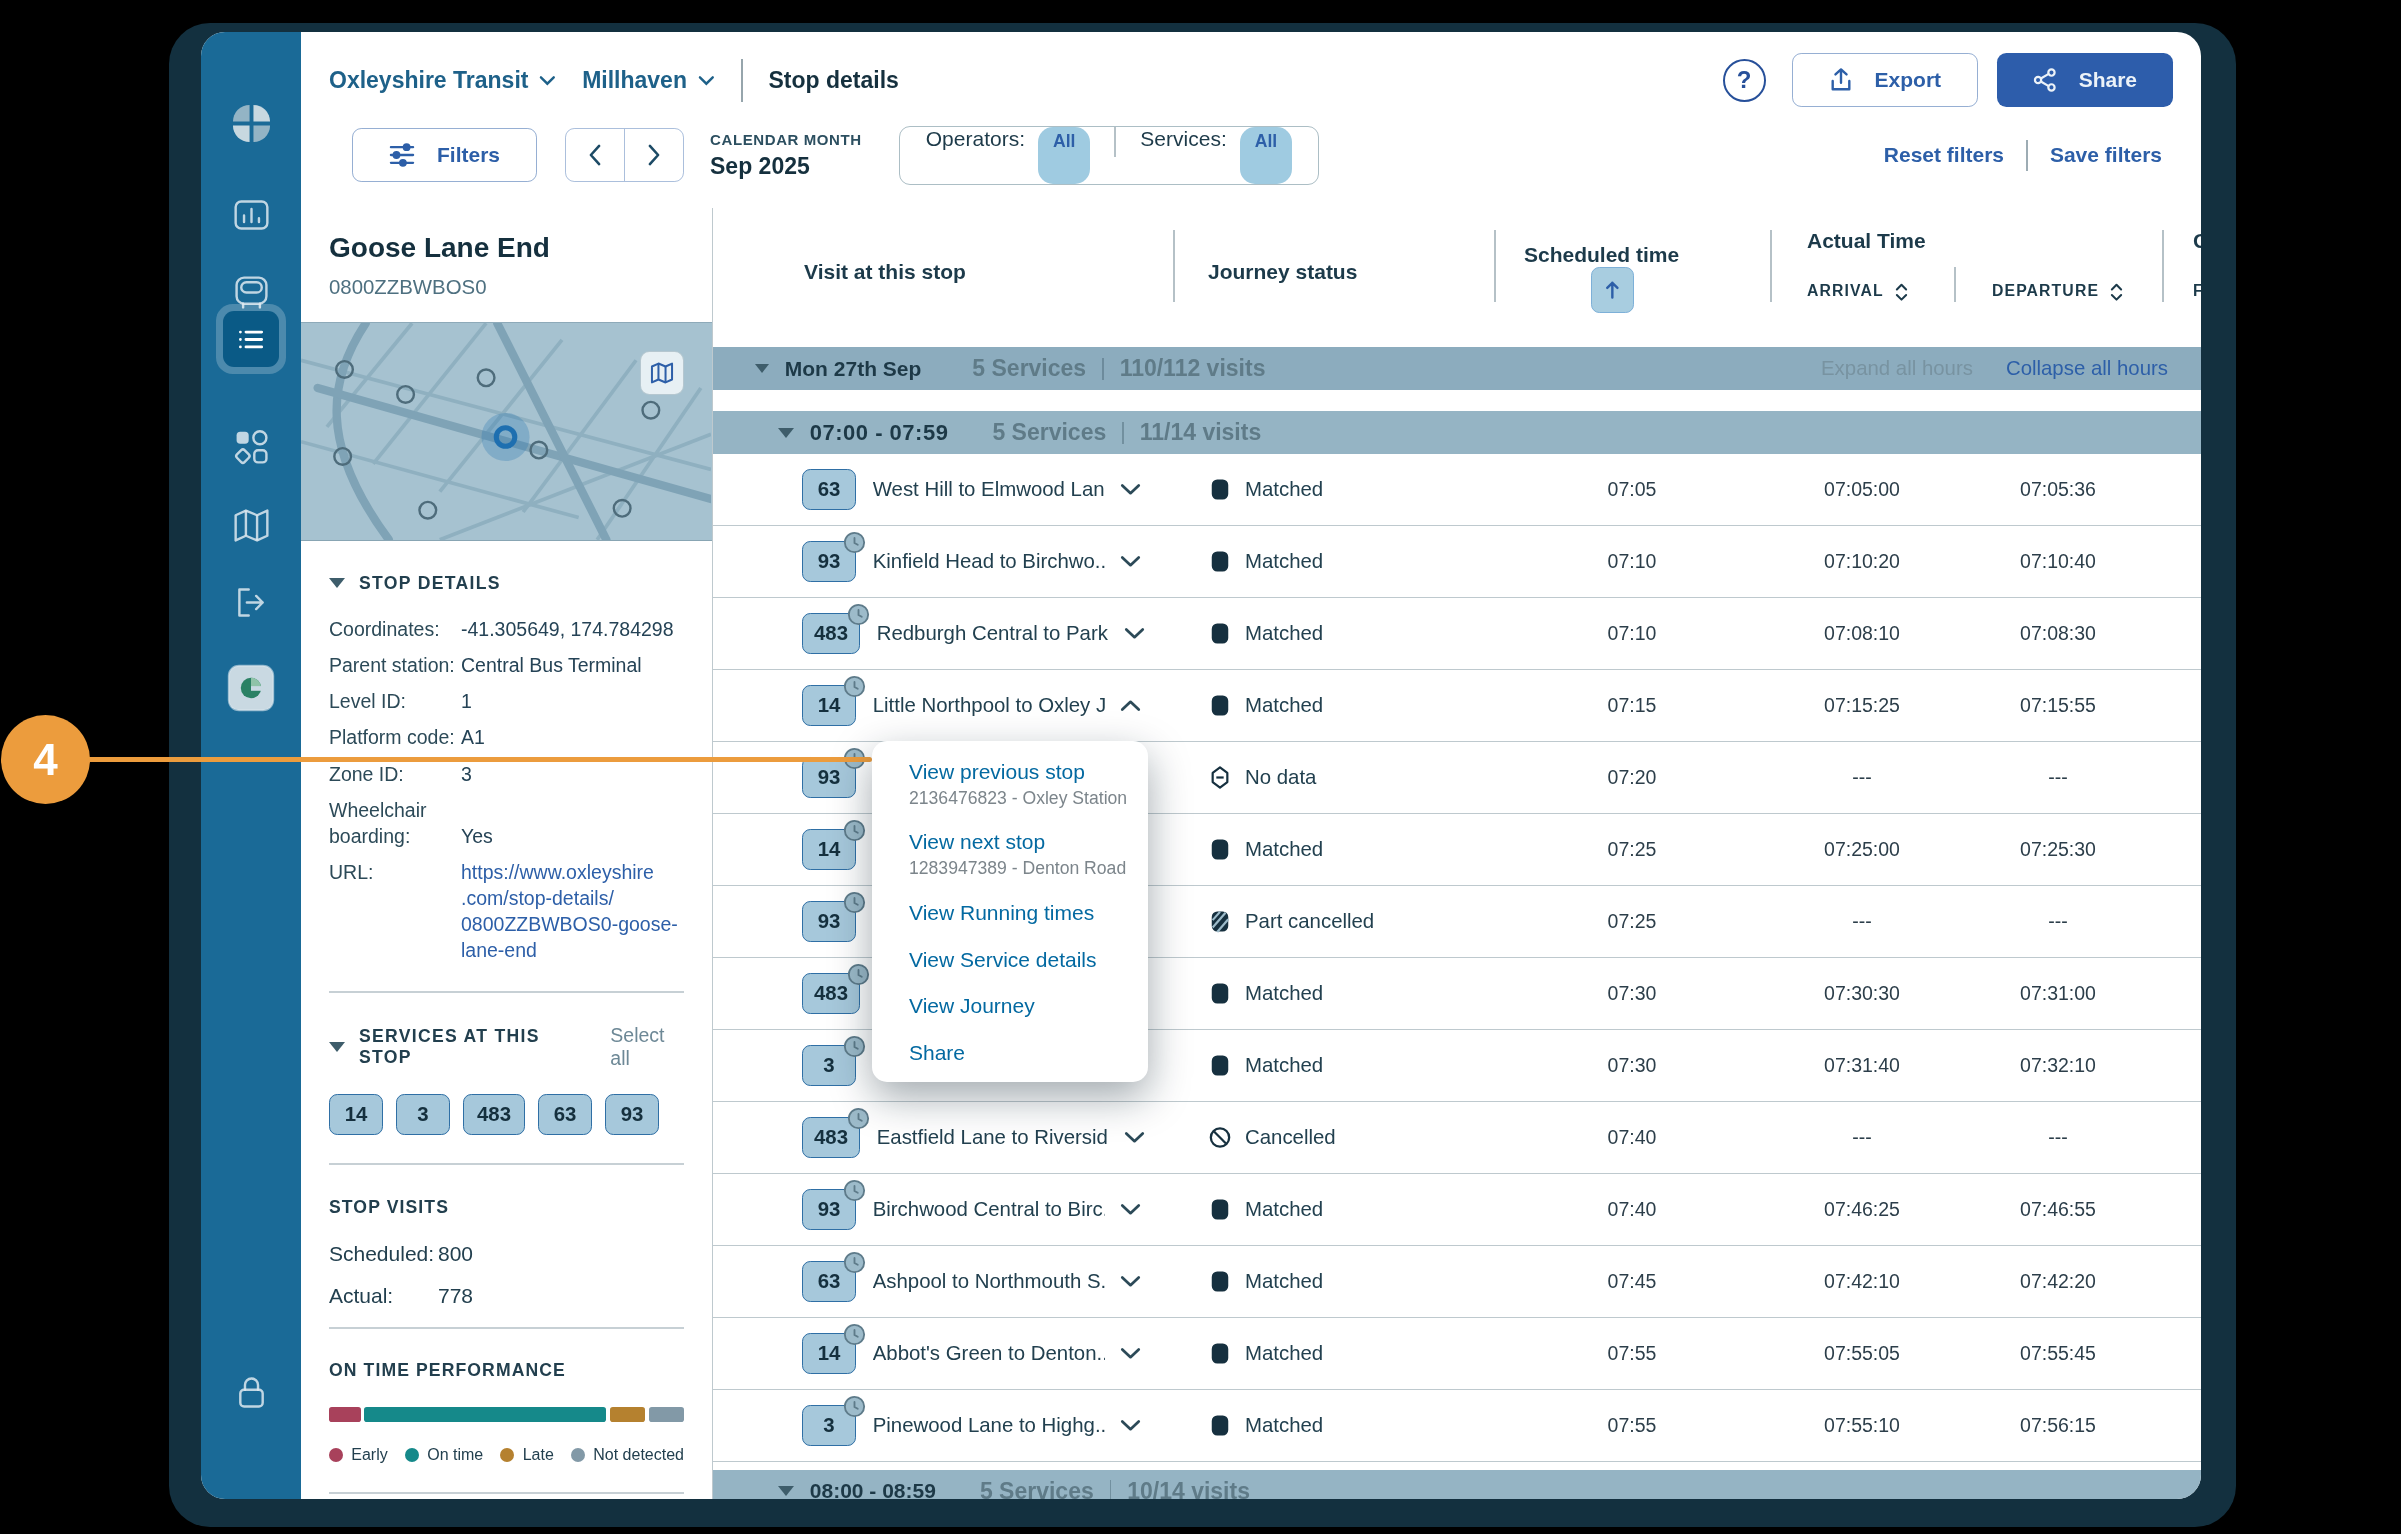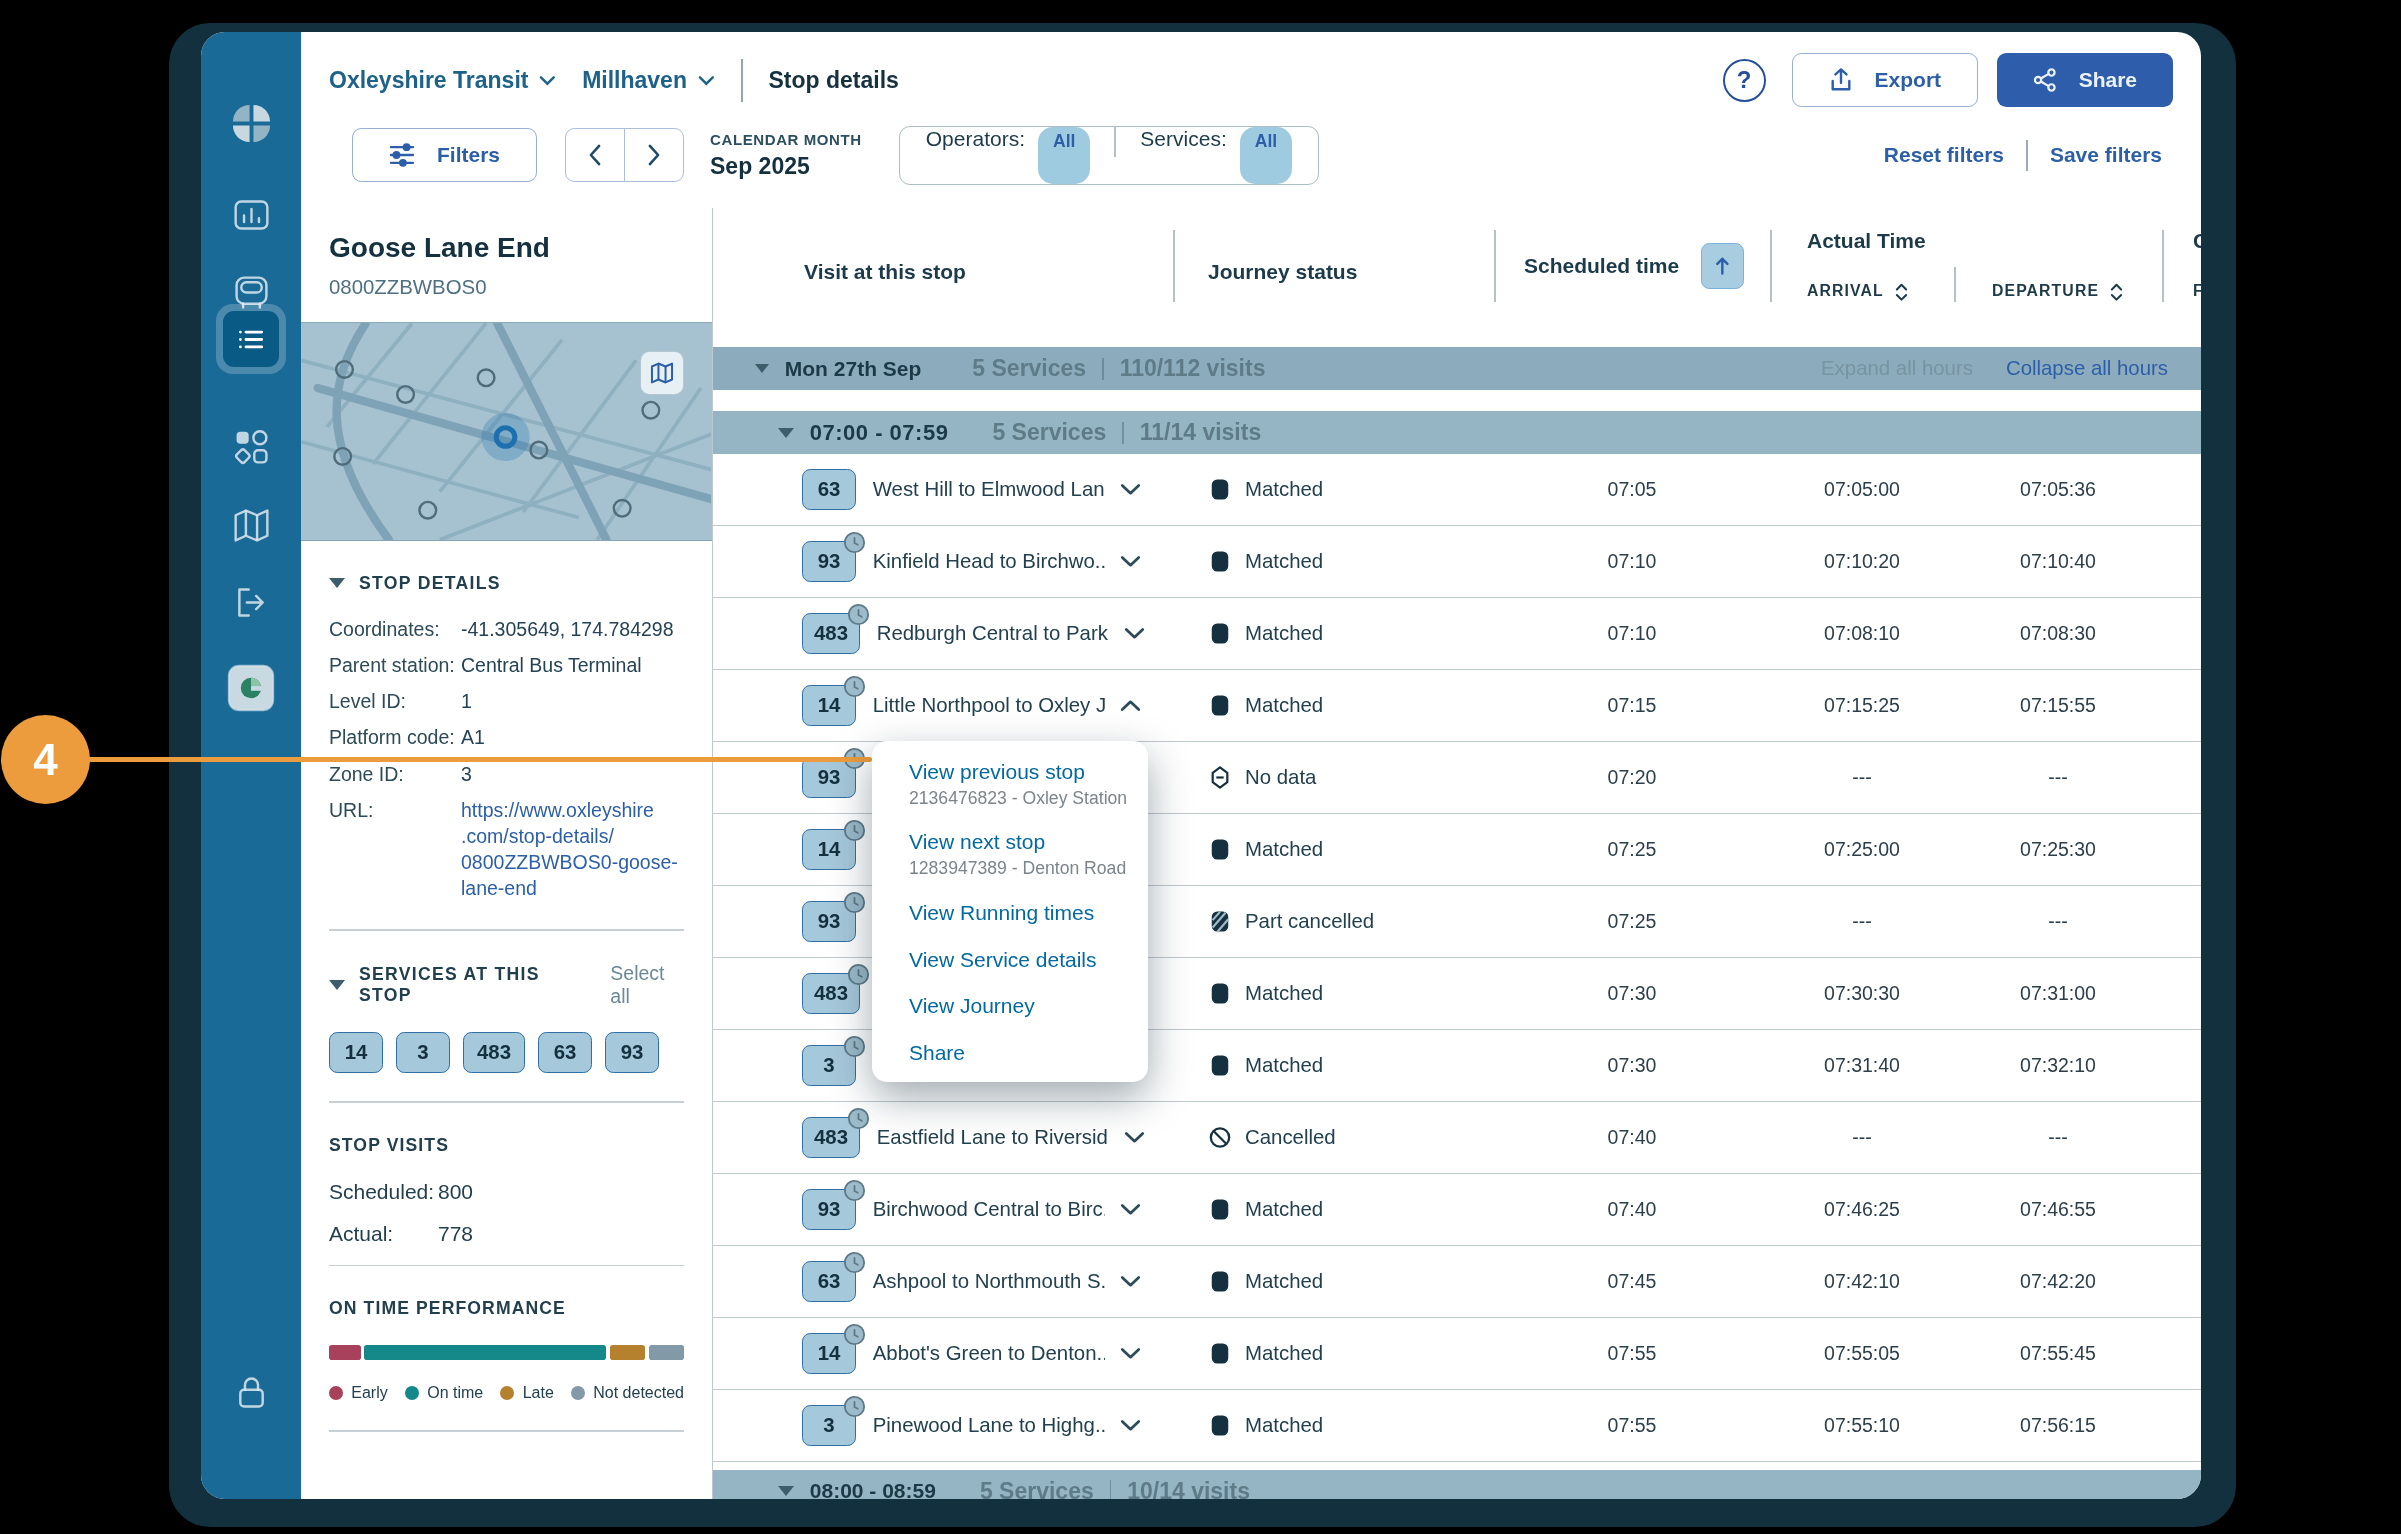--- a/index.html
+++ b/index.html
@@ -65,21 +65,21 @@
   .otp-seg{border-radius:2.8px;}
   .otp-legend{display:flex;align-items:center;margin-top:24px;justify-content:space-between;}
   .leg-item{display:flex;align-items:center;gap:8.3px;font-size:16px;color:#223F4E;}
   .leg-dot{width:14px;height:14px;border-radius:50%;flex:none;}
   
   .table-area{flex:1;position:relative;min-width:0;overflow:hidden;}
   .thead{height:139px;position:relative;}
   .th{position:absolute;font-size:21px;font-weight:700;color:#1C3A4A;white-space:nowrap;}
   .th-div{position:absolute;top:22px;height:72px;width:1.9px;background:rgba(70,100,115,.4);}
   .subhead{font-size:15.8px;font-weight:700;letter-spacing:1.1px;color:#1C3A4A;display:flex;align-items:flex-start;gap:11px;position:absolute;}
-  .sched-head{position:absolute;display:flex;align-items:center;}
+  .sched-head{position:absolute;display:flex;align-items:center;flex-direction:column;}
   .sort-btn{width:43px;height:46px;border:1.9px solid #7DB0D8;background:#A8CDE0;border-radius:8.3px;color:#2D5FA8;display:flex;align-items:center;justify-content:center;margin-left:22px;box-sizing:border-box;}
   .day-row{height:43px;background:#8CACBE;display:flex;align-items:center;padding:0 33px 0 42px;box-sizing:border-box;}
   .grp-label{font-weight:700;color:#1D3947;margin-left:15.8px;font-size:21px;}
   .meta{color:#5F7B88;font-size:23px;font-weight:bold;}
   .meta-div{width:1.9px;height:22px;background:rgba(70,100,115,.45);margin:0 15.8px;}
   .m-gap{width:51px;}
   .expand{color:#7893A1;font-size:20.4px;}
   .collapse{color:#2D5FA8;font-size:20.4px;font-weight:500;margin-left:33px;}
   .row-gap{height:21px;}
   .hour-row{height:43px;background:#95B4C4;display:flex;align-items:center;padding-left:65px;box-sizing:border-box;}
@@ -321,20 +321,25 @@
                   <div class="field-value">1</div>
                 </div>
                 <div class="field-row">
                   <div class="field-label">Platform code:</div>
                   <div class="field-value">A1</div>
                 </div>
                 <div class="field-row">
                   <div class="field-label">Zone ID:</div>
                   <div class="field-value">3</div>
                 </div>
+                <div class="field-row align-end">
+                  <div class="field-label">Wheelchair
+boarding:</div>
+                  <div class="field-value">Yes</div>
+                </div>
                 <div class="field-row">
                   <div class="field-label">URL:</div>
                   <div class="field-value link">https://www.oxleyshire
 .com/stop-details/
 0800ZZBWBOS0-goose-
 lane-end</div>
                 </div>
               </div>
             <div class="pdivider"></div>
 

